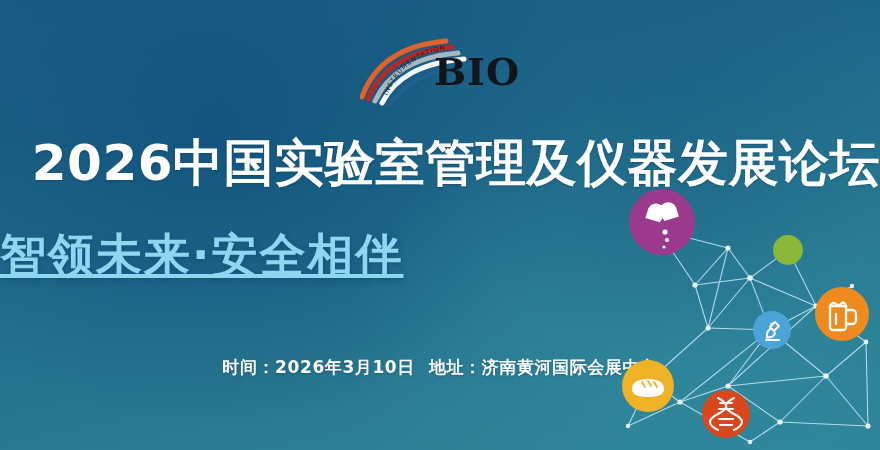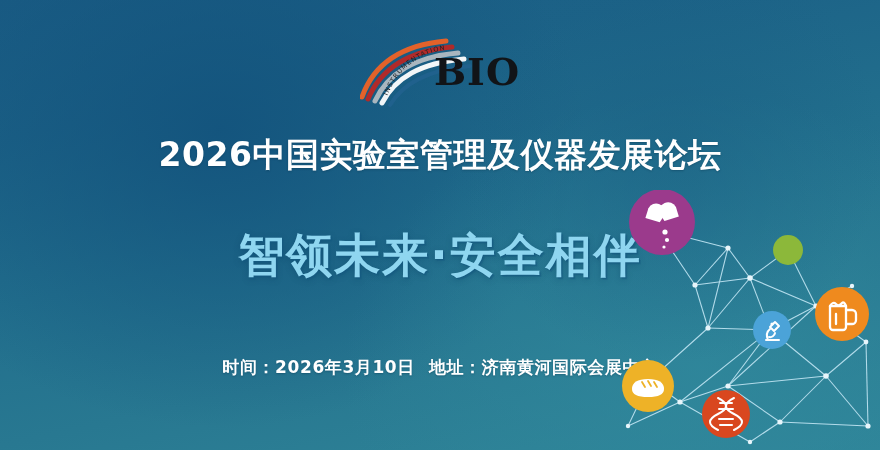--- a/index.html
+++ b/index.html
@@ -53,48 +53,49 @@
     width: 160px;
     height: 72px;
   }
   .logo svg { display: block; }
 
   
   .headline {
     position: absolute;
     left: 0; right: 0;
     top: 138px;
-    text-align: center;
+    text-align: right;
     color: #ffffff;
-    font-size: 33px;
+    font-size: 50px;
     line-height: 1;
     font-weight: bold;
     letter-spacing: 0.5px;
     white-space: nowrap;
     font-family: "DejaVu Sans", "Liberation Sans", sans-serif;
     text-shadow: 0 1px 2px rgba(4,40,64,0.30);
   }
 
   
   .subtitle {
     position: absolute;
     left: 0; right: 0;
     top: 232px;
-    text-align: center;
+    text-align: left;
     color: #8fd6f0;
     font-size: 46px;
     line-height: 1;
     font-weight: bold;
     letter-spacing: 2px;
     white-space: nowrap;
     font-family: "DejaVu Sans", "Liberation Sans", sans-serif;
     text-shadow:
       1px 1px 0 rgba(20,90,130,0.55),
       2px 2px 0 rgba(20,90,130,0.35),
       0 2px 6px rgba(10,60,95,0.35);
+    text-decoration: underline;
   }
 
   
   .meta {
     position: absolute;
     left: 0; right: 0;
     top: 356px;
     text-align: center;
     color: #ffffff;
     font-size: 17px;

